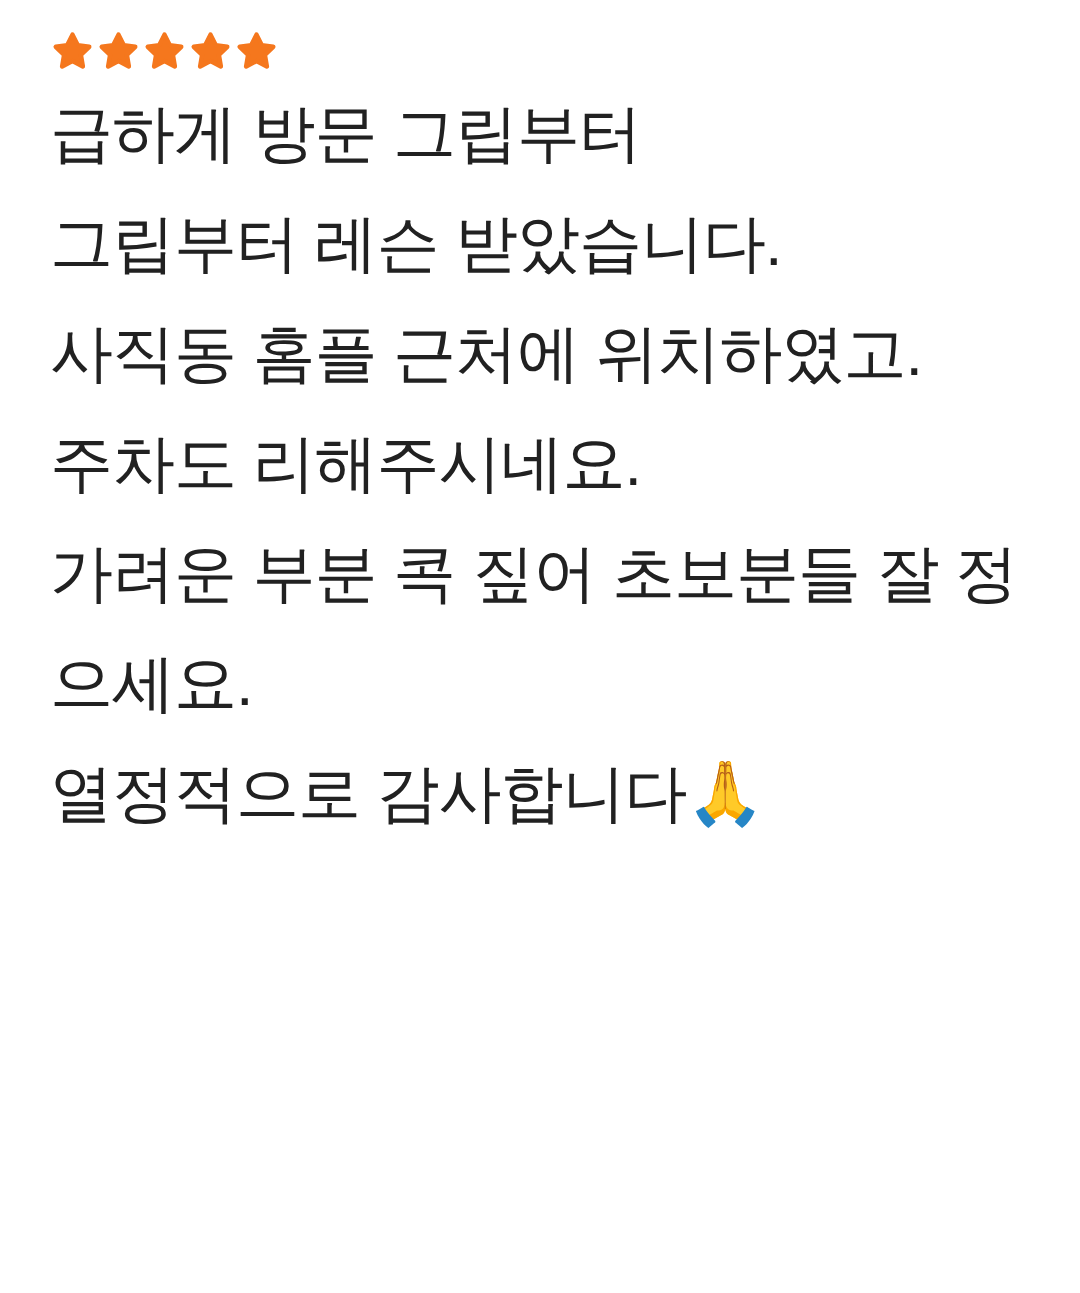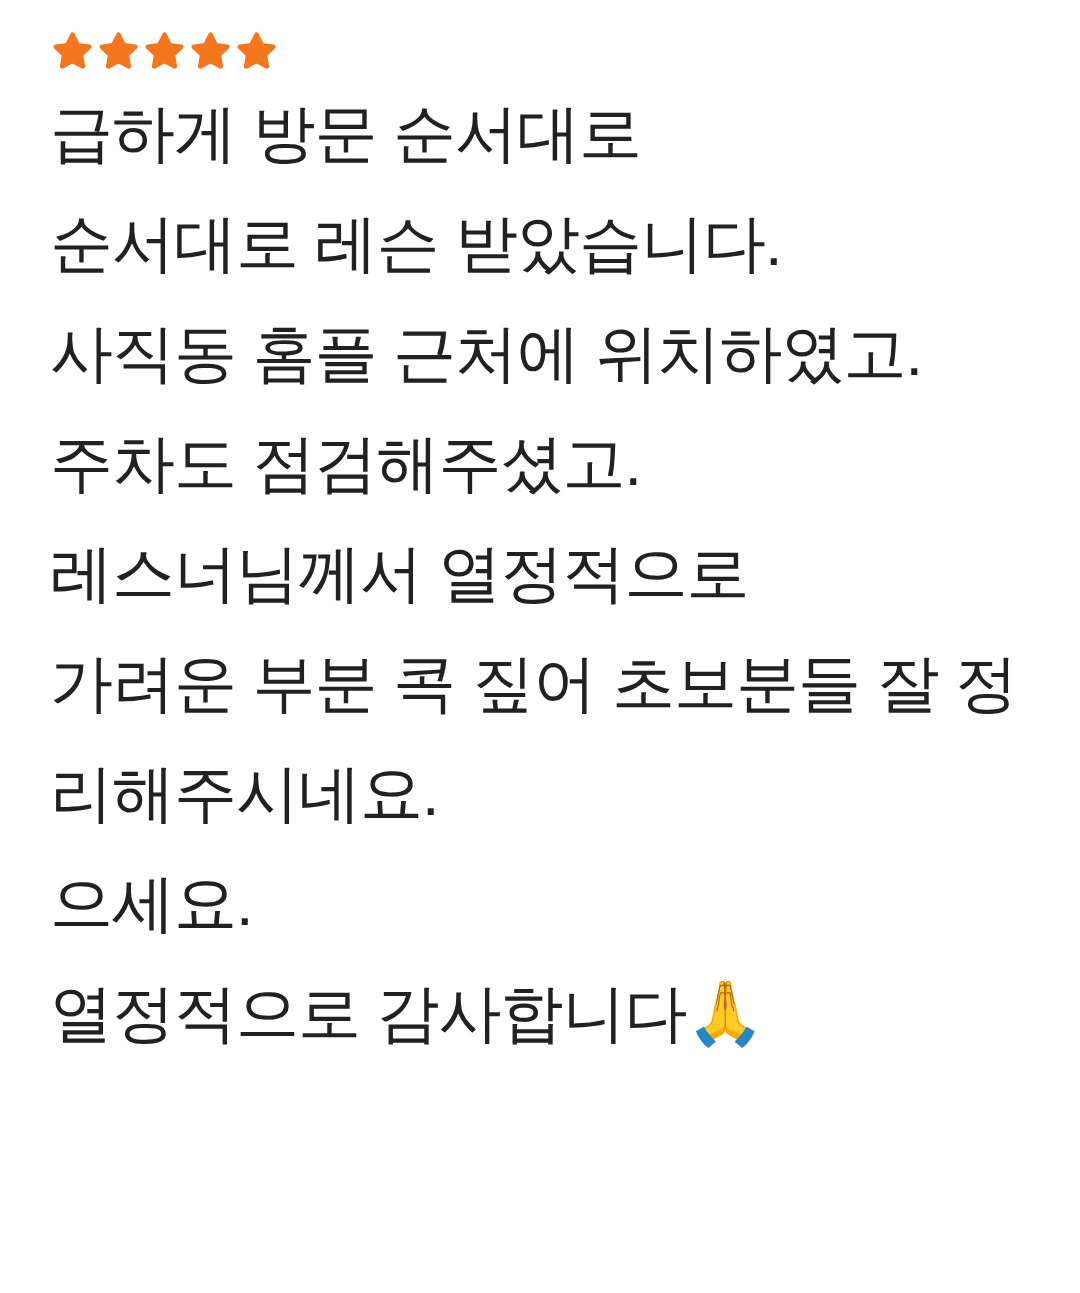--- a/index.html
+++ b/index.html
@@ -70,23 +70,21 @@
           <path d="M12 3l2.76 5.59 6.17.9-4.46 4.35 1.05 6.14L12 17.08l-5.52 2.9 1.05-6.14-4.46-4.35 6.17-.9z" fill="currentColor" stroke="currentColor" stroke-width="2.4" stroke-linejoin="round"></path>
         </svg>
       </span>
       <span class="star-wrap">
         <svg viewBox="0 0 24 24" xmlns="http://www.w3.org/2000/svg">
           <path d="M12 3l2.76 5.59 6.17.9-4.46 4.35 1.05 6.14L12 17.08l-5.52 2.9 1.05-6.14-4.46-4.35 6.17-.9z" fill="currentColor" stroke="currentColor" stroke-width="2.4" stroke-linejoin="round"></path>
         </svg>
       </span>
     </div>
   <div class="text">
-      <div class="line">급하게 방문 순서대로</div>
-      <div class="line">순서대로 레슨 받았습니다.</div>
+      <div class="line">급하게 방문 그립부터</div>
+      <div class="line">그립부터 레슨 받았습니다.</div>
       <div class="line">사직동 홈플 근처에 위치하였고.</div>
-      <div class="line">주차도 점검해주셨고.</div>
-      <div class="line">레스너님께서 열정적으로</div>
+      <div class="line">주차도 리해주시네요.</div>
       <div class="line">가려운 부분 콕 짚어 초보분들 잘 정</div>
-      <div class="line">리해주시네요.</div>
       <div class="line">으세요.</div>
       <div class="line">열정적으로 감사합니다🙏</div>
     </div>
 </div>
 
 </body></html>

